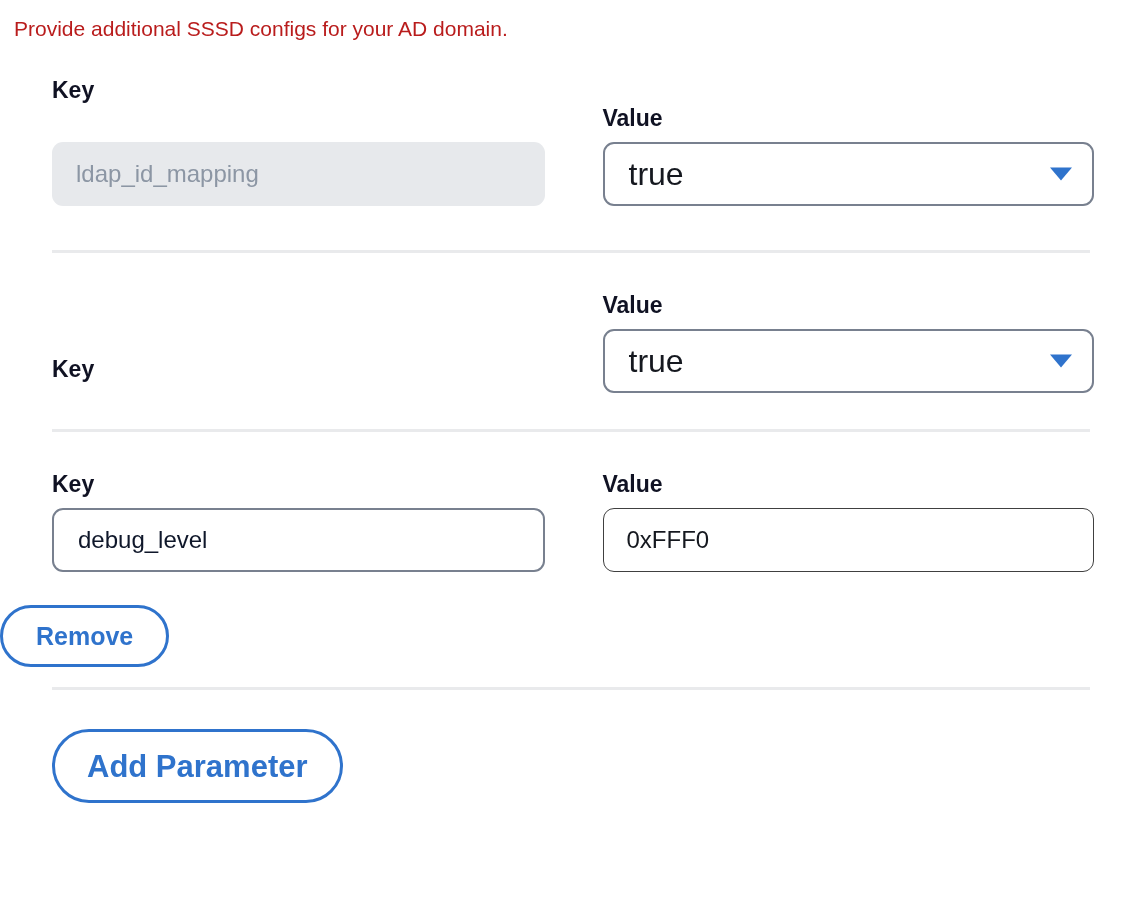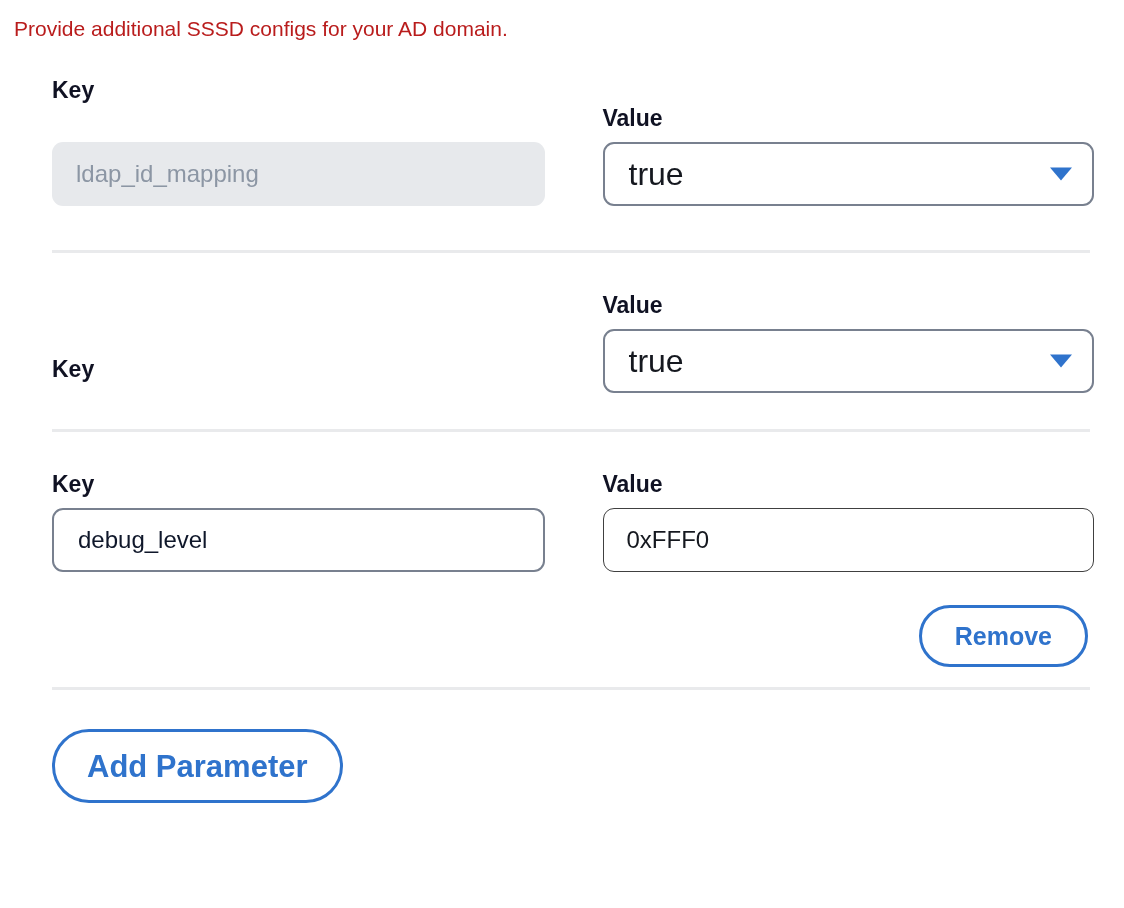--- a/index.html
+++ b/index.html
@@ -167,22 +167,21 @@
     padding: 0 33px;
   }
   .btn-add {
     font-size: 31px;
     height: 74px;
     padding: 0 32px;
   }
 
   .remove-row {
     display: flex;
-    justify-content: flex-end;
-    padding-right: 36px;
+    padding-right: 47px;
     margin-top: 33px;
   }
   .add-row {
     padding-left: 52px;
     margin-top: 39px;
   }
 
   .spacer-20 { height: 20px; }
   .spacer-36 { height: 36px; }
   .spacer-38 { height: 38px; }

